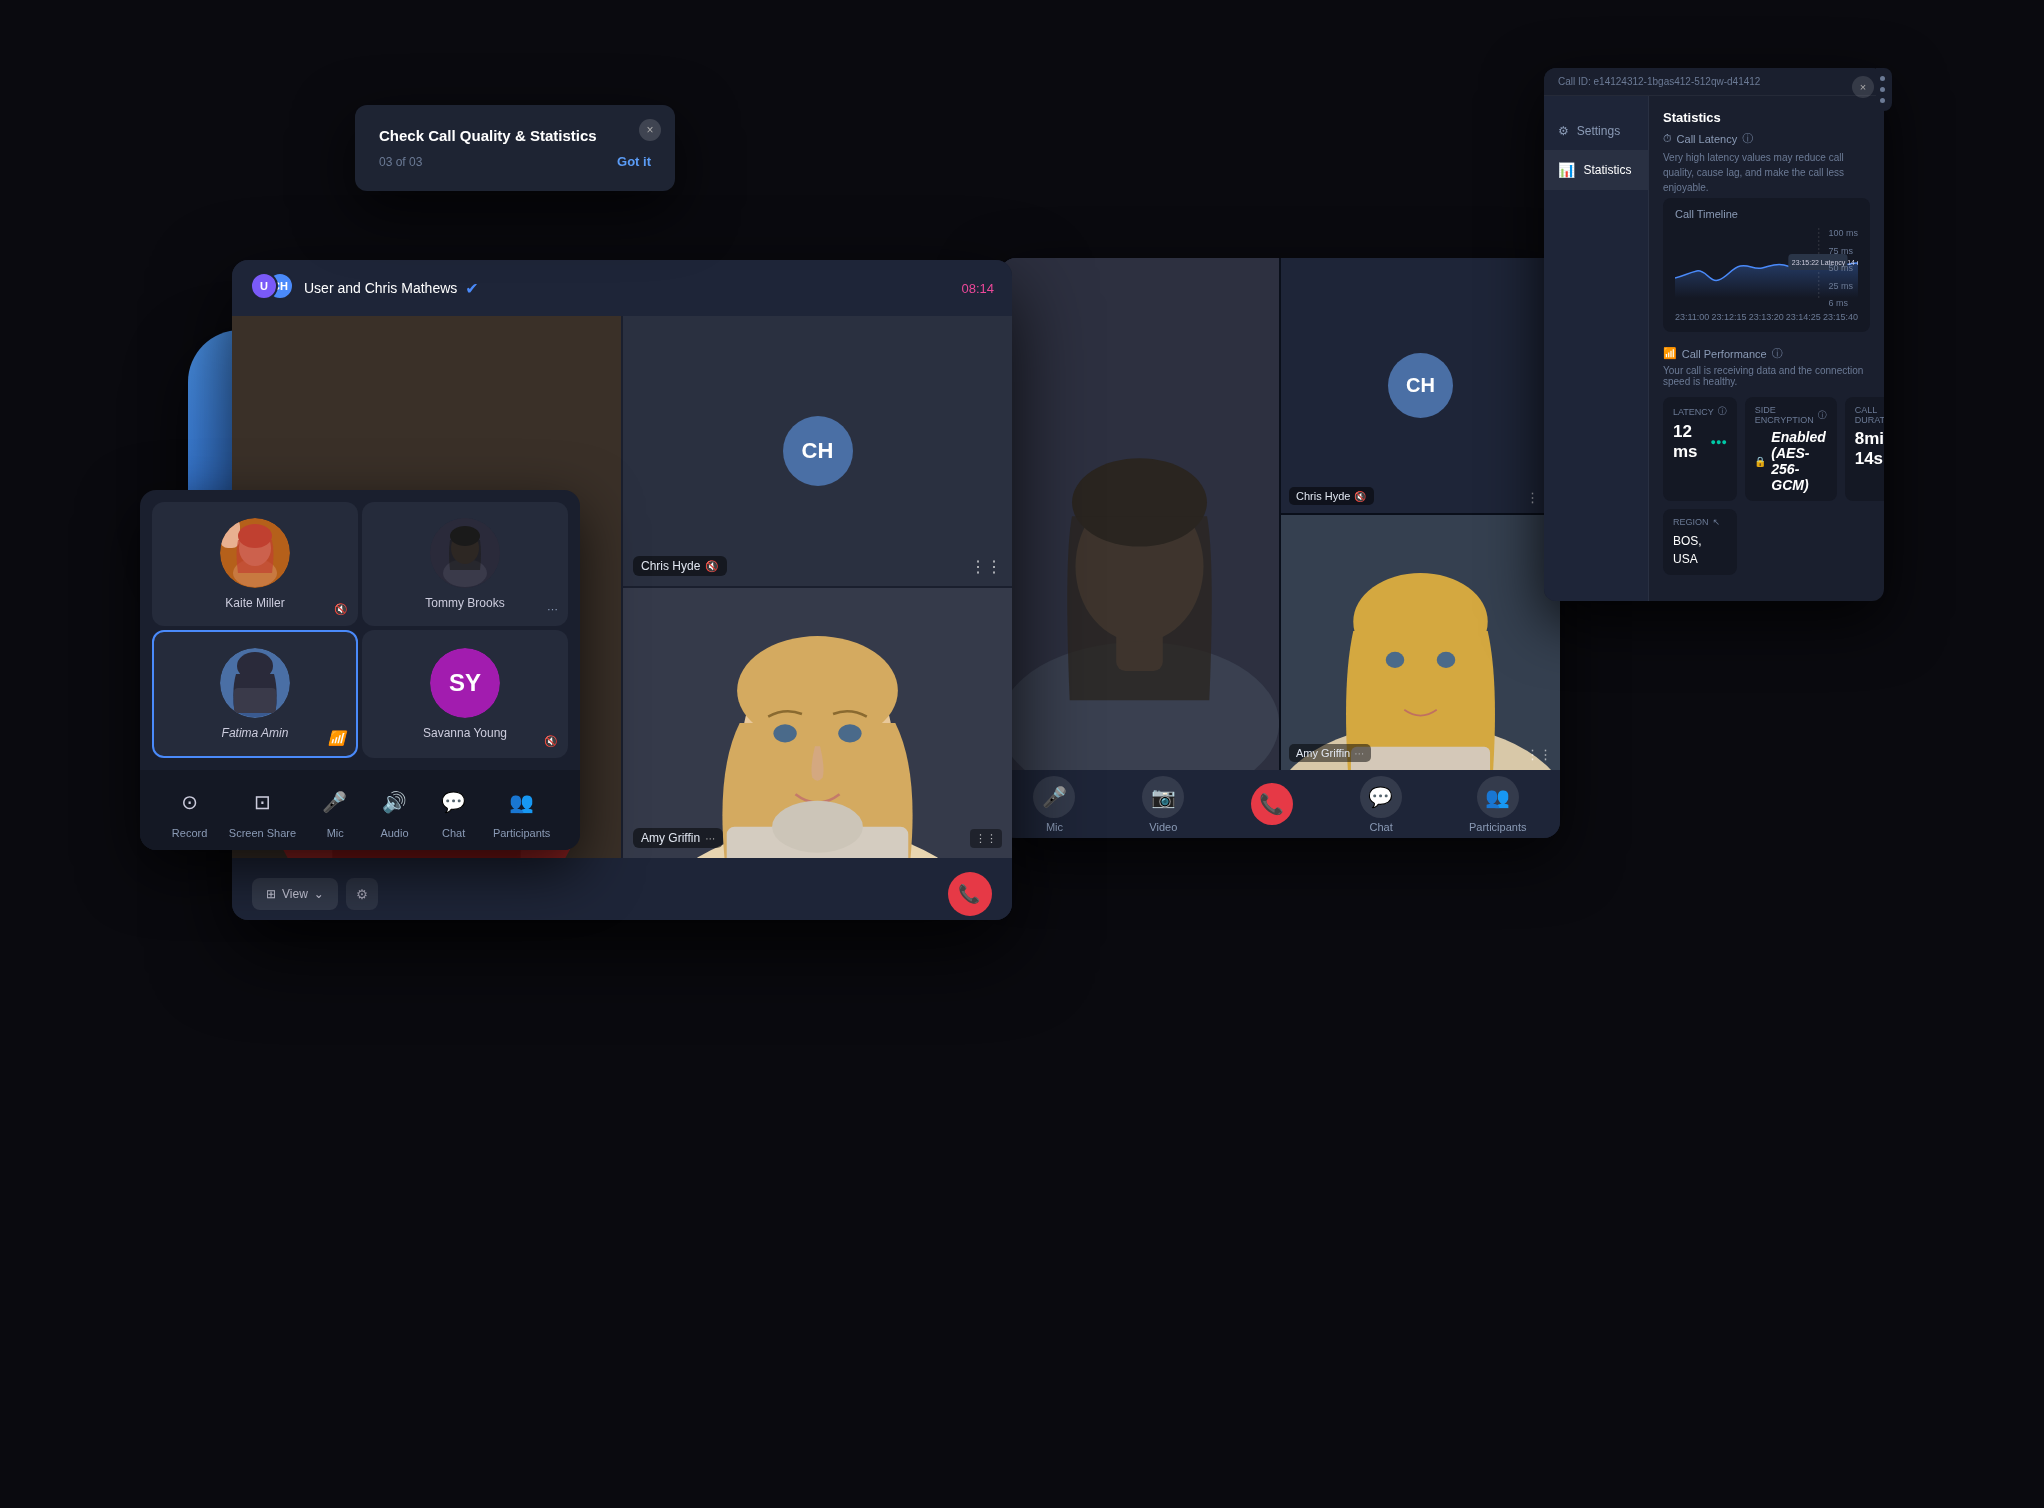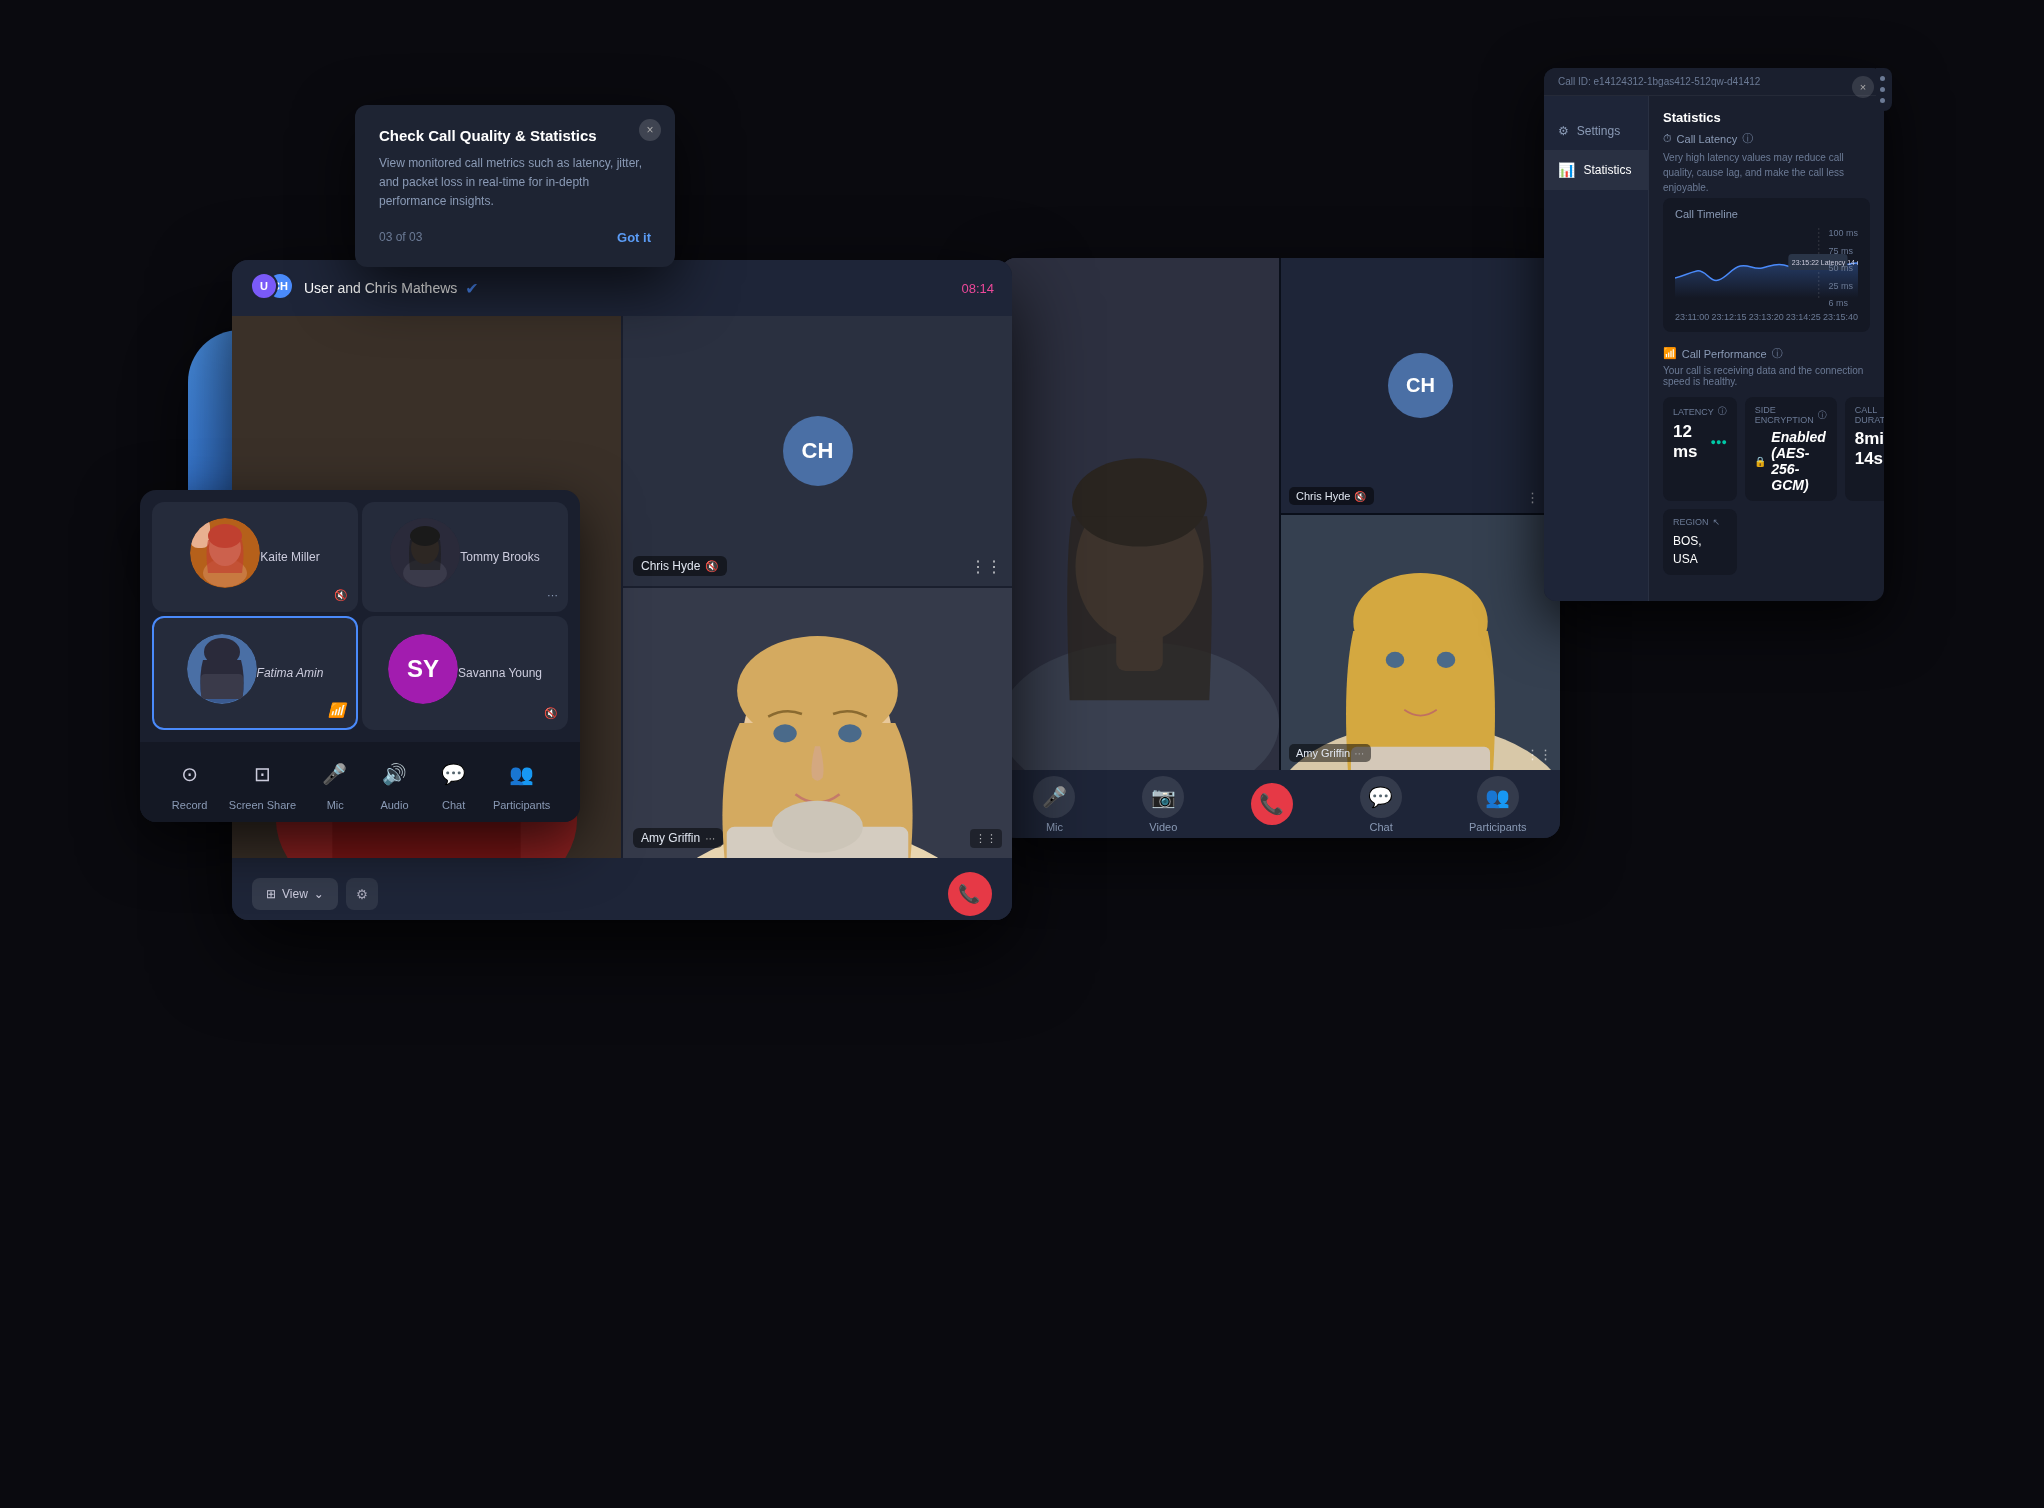--- a/index.html
+++ b/index.html
@@ -265,21 +265,21 @@
       display: grid;
       grid-template-columns: 1fr 1fr;
       gap: 4px;
       padding: 12px;
     }
     .participant-tile {
       background: #252b3b;
       border-radius: 12px;
       padding: 16px 12px;
       display: flex;
-      flex-direction: row;
+      flex-direction: column;
       align-items: center;
       position: relative;
       min-height: 110px;
       justify-content: center;
     }
     .participant-tile.selected {
       border: 2px solid #4a8afa;
       font-style: italic;
     }
     .participant-tile .p-avatar {
@@ -536,21 +536,20 @@
     <ellipse cx="55" cy="47" rx="22" ry="8" fill="none" stroke="#61dafb" stroke-width="2.5" transform="rotate(0 55 47)"></ellipse>
     <ellipse cx="55" cy="47" rx="22" ry="8" fill="none" stroke="#61dafb" stroke-width="2.5" transform="rotate(60 55 47)"></ellipse>
     <ellipse cx="55" cy="47" rx="22" ry="8" fill="none" stroke="#61dafb" stroke-width="2.5" transform="rotate(120 55 47)"></ellipse>
     <circle cx="55" cy="47" r="4" fill="#61dafb"></circle>
   </svg>
 </div>
 
 <div class="tooltip-popup">
   <div class="tooltip-close">×</div>
   <div class="tooltip-title">Check Call Quality &amp; Statistics</div>
-  <div class="tooltip-desc">View monitored call metrics such as latency, jitter, and packet loss in real-time for in-depth performance insights.</div>
   <div class="tooltip-footer">
     <span class="tooltip-counter">03 of 03</span>
     <span class="tooltip-got-it">Got it</span>
   </div>
 </div>
 
 <div class="stats-panel">
   <div class="call-id-bar">
     <span>Call ID: e14124312-1bgas412-512qw-d41412</span>
   </div>

